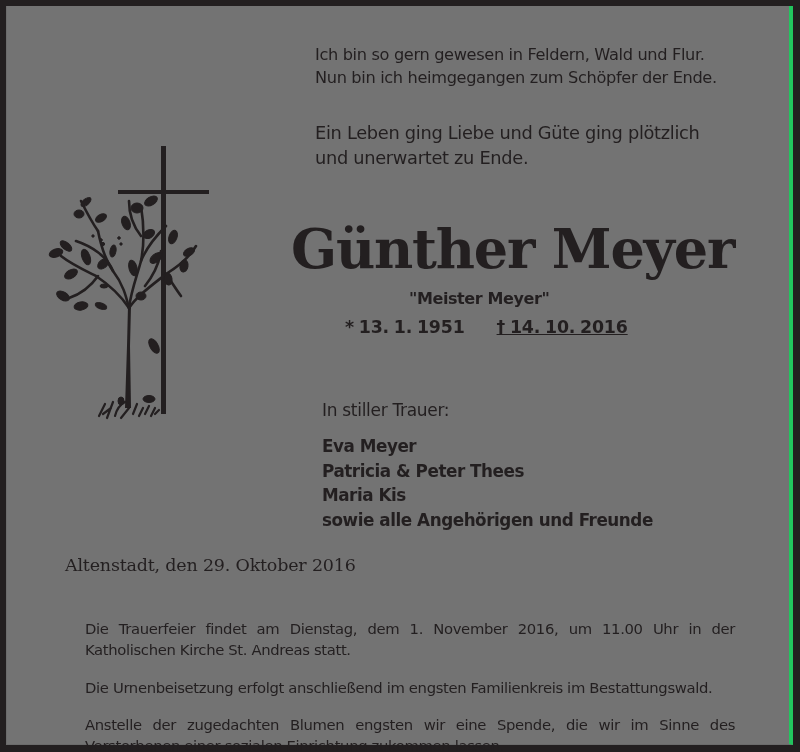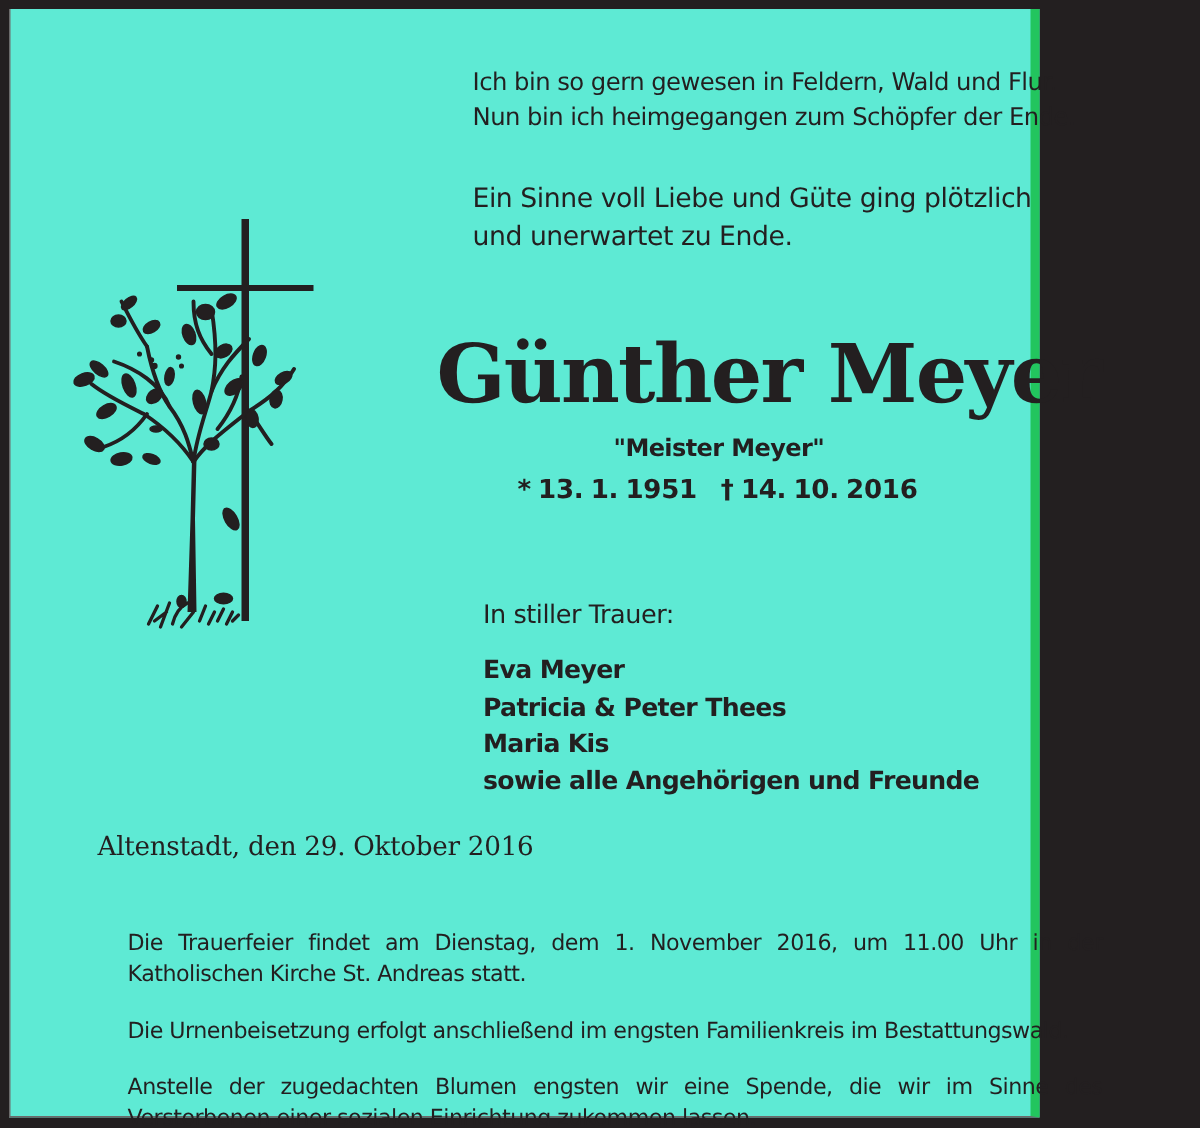--- a/index.html
+++ b/index.html
@@ -4,24 +4,24 @@
 <style>
   html, body { margin: 0; padding: 0; }
   body {
     width: 800px; height: 752px; overflow: hidden;
     background: #231f20;
     font-family: "DejaVu Sans", "Liberation Sans", sans-serif;
     color: #231f20;
   }
   .frame {
     position: absolute; left: 6px; top: 6px;
-    width: 687px; height: 739px;
-    background: #5eead4;
+    width: 787px; height: 739px;
+    background: #737373;
     border-left: 1px solid #6b6b6b;
-    border-right: 6px solid #22c55e;
+    border-right: 4px solid #22c55e;
     border-bottom: 1px solid #6b6b6b;
     box-sizing: border-box;
   }
   .abs { position: absolute; white-space: nowrap; }
   .poem {
     left: 308px; top: 37px;
     font-size: 16.2px; line-height: 23px; letter-spacing: -0.35px;
   }
   .poem2 {
     left: 308px; top: 114px;
@@ -35,21 +35,21 @@
   }
   .nickname {
     left: 402px; top: 283px;
     font-weight: bold; font-size: 16px; letter-spacing: -0.4px;
   }
   .dates {
     left: 338px; top: 311px;
     font-weight: bold; font-size: 17.4px; letter-spacing: -0.2px;
     word-spacing: -1px;
   }
-  .dates .death { margin-left: 16px; }
+  .dates .death { margin-left: 32px; text-decoration: underline; }
   .mourning {
     left: 315px; top: 394px;
     font-size: 17px; letter-spacing: -0.3px;
   }
   .family {
     left: 315px; top: 428px;
     font-weight: bold; font-size: 16.8px; line-height: 24.5px; letter-spacing: -0.45px;
   }
   .family div { white-space: nowrap; }
   .place {
@@ -69,21 +69,21 @@
 <body>
 
 <div class="frame">
 
   <div class="abs poem">
     <div>Ich bin so gern gewesen in Feldern, Wald und Flur.</div>
     <div>Nun bin ich heimgegangen zum Schöpfer der Ende.</div>
   </div>
 
   <div class="abs poem2">
-    <div>Ein Sinne voll Liebe und Güte ging plötzlich</div>
+    <div>Ein Leben ging Liebe und Güte ging plötzlich</div>
     <div>und unerwartet zu Ende.</div>
   </div>
 
   <div class="emblem">
     <svg width="180" height="280" viewBox="0 0 180 280" xmlns="http://www.w3.org/2000/svg">
       <g fill="#231f20" stroke="#231f20">
 
         <rect x="120" y="0" width="5" height="268" stroke="none"></rect>
         <rect x="77" y="44" width="91" height="4" stroke="none"></rect>
 

